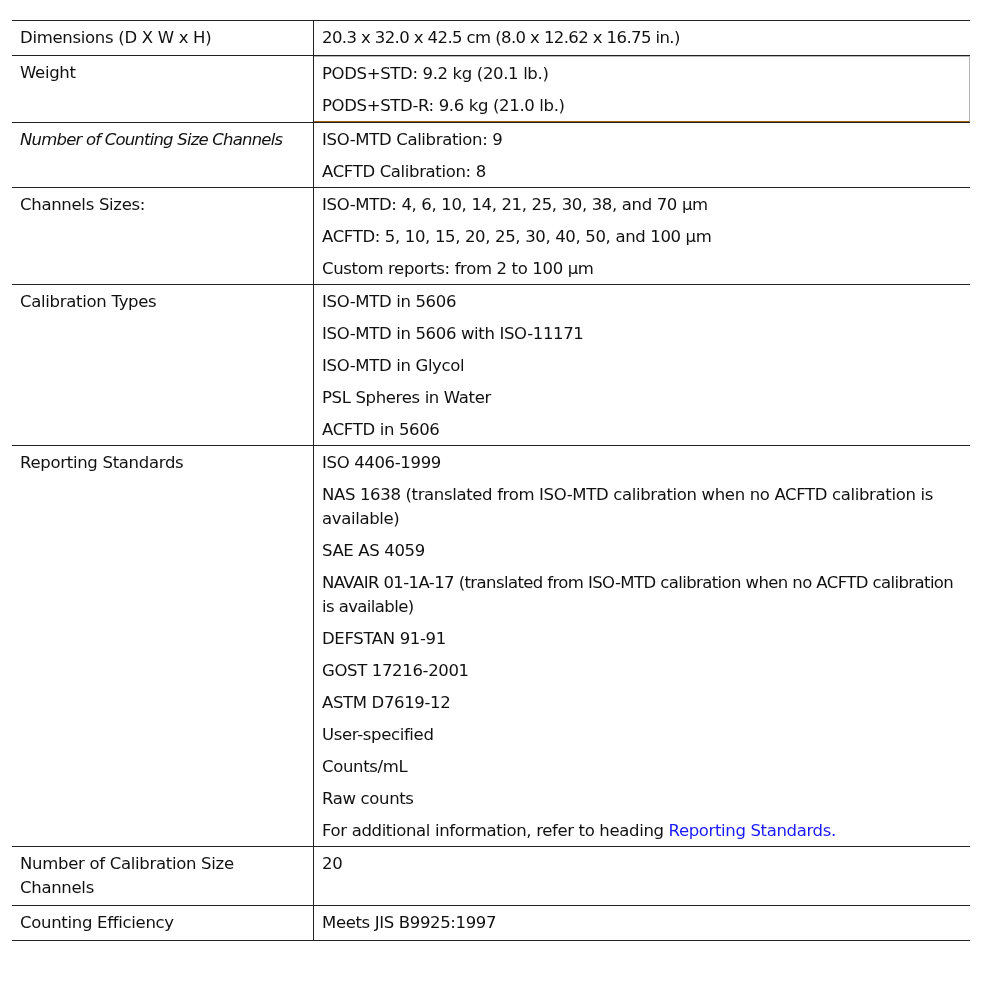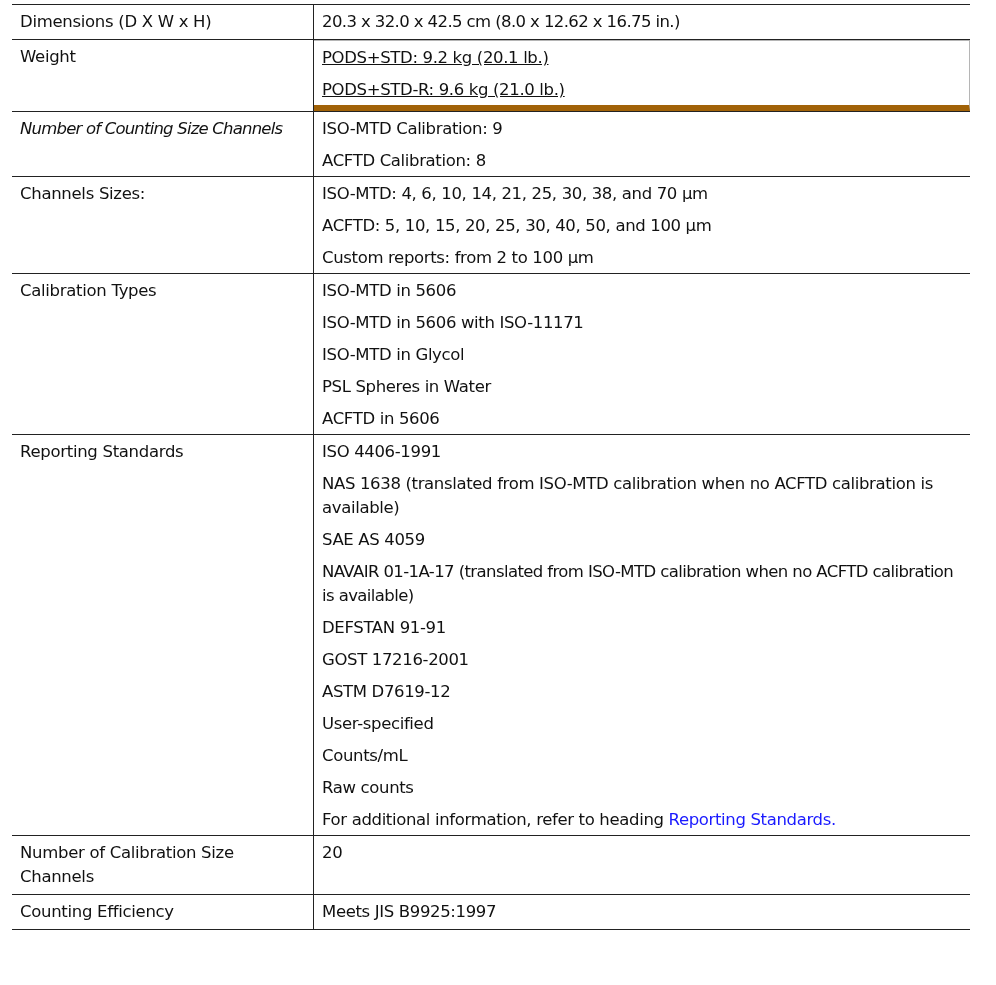--- a/index.html
+++ b/index.html
@@ -12,21 +12,21 @@
       height: 985px;
       position: relative;
       overflow: hidden;
       font-family: "DejaVu Sans", "Liberation Sans", sans-serif;
       color: #111111;
       font-size: 16.5px;
     }
     .spec-table {
       position: absolute;
       left: 12px;
-      top: 4px;
+      top: 20px;
       width: 958px;
       border-collapse: collapse;
       table-layout: fixed;
     }
     .spec-table td {
       vertical-align: top;
       padding: 0;
     }
     .spec-row {
       border-top: 1px solid #222222;
@@ -49,24 +49,23 @@
       line-height: 24px;
       padding: 5px 4px 3px 0;
       letter-spacing: -0.35px;
     }
     .value-line.condensed {
       letter-spacing: -0.6px;
     }
     .weight-box {
       border: 1px solid #b5b5b5;
       border-left: none;
-      border-bottom: 6px solid #a16207;
+      border-bottom: 1px solid #a16207;
       margin-left: -8px;
       padding-left: 8px;
-      text-decoration: underline;
     }
     .link {
       color: #1a1aff;
       cursor: pointer;
       text-decoration: none;
     }
   </style>
 </head>
 <body>
 
@@ -115,21 +114,21 @@
         <div class="value-line">ISO-MTD in 5606 with ISO-11171</div>
         <div class="value-line">ISO-MTD in Glycol</div>
         <div class="value-line">PSL Spheres in Water</div>
         <div class="value-line">ACFTD in 5606</div>
       </td>
     </tr>
 
     <tr class="spec-row">
       <td class="label-cell">Reporting Standards</td>
       <td class="value-cell">
-        <div class="value-line">ISO 4406-1991</div>
+        <div class="value-line">ISO 4406-1999</div>
         <div class="value-line">NAS 1638 (translated from ISO-MTD calibration when no ACFTD calibration is available)</div>
         <div class="value-line">SAE AS 4059</div>
         <div class="value-line condensed">NAVAIR 01-1A-17 (translated from ISO-MTD calibration when no ACFTD calibration is available)</div>
         <div class="value-line">DEFSTAN 91-91</div>
         <div class="value-line">GOST 17216-2001</div>
         <div class="value-line">ASTM D7619-12</div>
         <div class="value-line">User-specified</div>
         <div class="value-line">Counts/mL</div>
         <div class="value-line">Raw counts</div>
         <div class="value-line">

